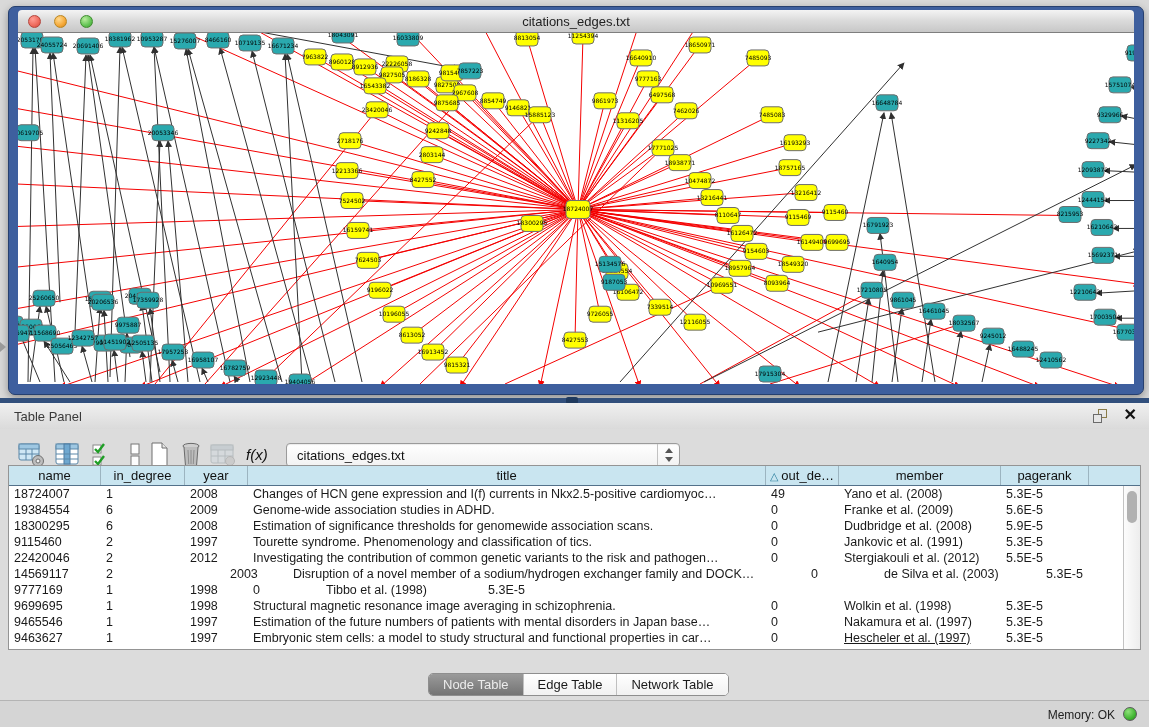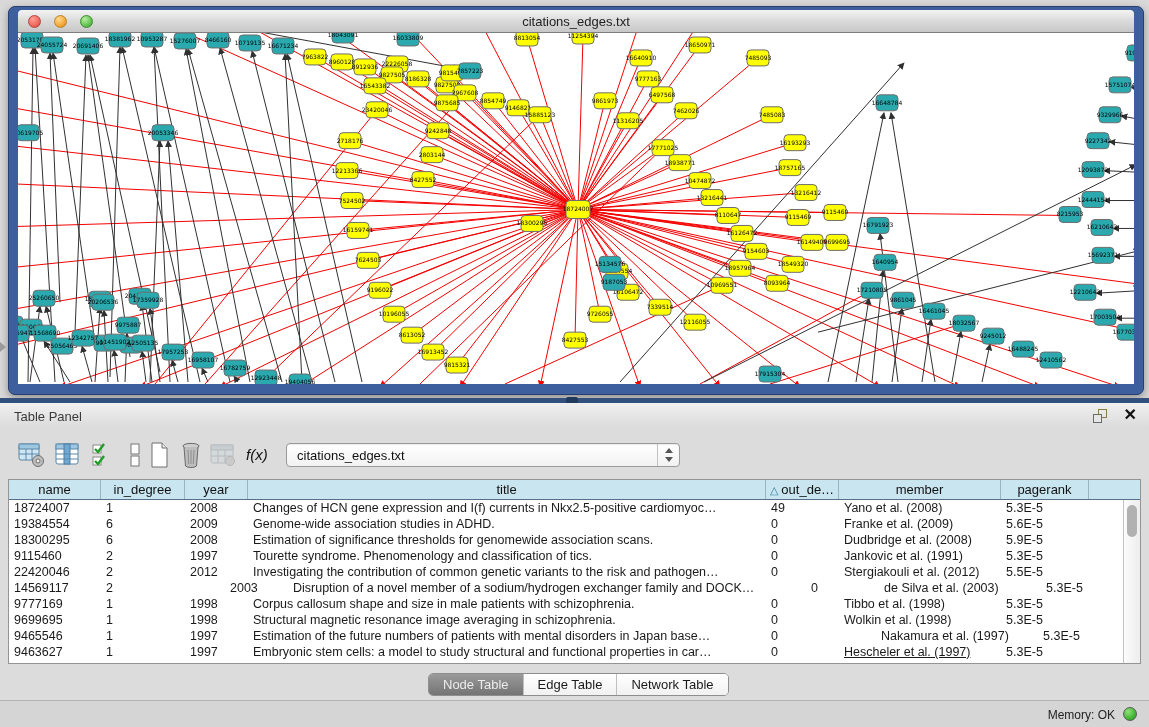--- a/index.html
+++ b/index.html
@@ -49,21 +49,21 @@
     background:linear-gradient(#ffffff,#f2f2f2); border:1px solid #9b9b9b; border-radius:4px;
     box-shadow:inset 0 1px 1px rgba(0,0,0,.08); font-size:13px; color:#111; }
   #dropdown-value { position:absolute; left:10px; top:4px; }
   #dropdown-stepper { position:absolute; right:0; top:0; width:22px; height:22px; border-left:1px solid #c2c2c2; }
   #dropdown-stepper .up, #dropdown-stepper .dn { position:absolute; left:7px; width:0; height:0;
     border-left:4px solid transparent; border-right:4px solid transparent; }
   #dropdown-stepper .up { top:4px;  border-bottom:5px solid #555; }
   #dropdown-stepper .dn { bottom:4px; border-top:5px solid #555; }
 
   
-  #table-container { position:absolute; left:8px; top:50px; width:1133px; height:185px;
+  #table-container { position:absolute; left:8px; top:36px; width:1133px; height:185px;
     background:#fff; border:1px solid #949494; }
   #table-header { display:flex; height:20px; background:#c9e5f0; border-bottom:1px solid #53718a; }
   .th { flex:0 0 auto; border-right:1px solid #9cb4c0; font-size:13px; color:#111;
     text-align:center; line-height:19px; overflow:hidden; white-space:nowrap; }
   .th .sorttri { color:#2c7f9e; font-size:11px; margin-right:3px; }
   .th.filler { flex:1 1 auto; border-right:none; }
   #table-rows { position:absolute; left:0; top:20px; right:17px; bottom:0; overflow:hidden; }
   .tr { display:flex; height:16px; }
   .td { flex:0 0 auto; font-size:12.5px; color:#1a1a1a; line-height:16px; padding-left:5px;
     overflow:hidden; white-space:nowrap; }
@@ -920,41 +920,40 @@
           <div class="td" style="width: 63px; margin-left: 40px;">2003</div>
           <div class="td" style="width: 518px;">Disruption of a novel member of a sodium/hydrogen exchanger family and DOCK…</div>
           <div class="td" style="width: 73px;">0</div>
           <div class="td" style="width: 162px;">de Silva et al. (2003)</div>
           <div class="td" style="width: 88px;">5.3E-5</div>
         </div>
         <div class="tr">
           <div class="td" style="width: 92px;">9777169</div>
           <div class="td" style="width: 84px;">1</div>
           <div class="td" style="width: 63px;">1998</div>
-          <div class="td" style="width: 518px;">Corpus callosum shape and size in male patients with schizophrenia.</div>
           <div class="td" style="width: 73px;">0</div>
           <div class="td" style="width: 162px;">Tibbo et al. (1998)</div>
           <div class="td" style="width: 88px;">5.3E-5</div>
         </div>
         <div class="tr">
           <div class="td" style="width: 92px;">9699695</div>
           <div class="td" style="width: 84px;">1</div>
           <div class="td" style="width: 63px;">1998</div>
           <div class="td" style="width: 518px;">Structural magnetic resonance image averaging in schizophrenia.</div>
           <div class="td" style="width: 73px;">0</div>
           <div class="td" style="width: 162px;">Wolkin et al. (1998)</div>
           <div class="td" style="width: 88px;">5.3E-5</div>
         </div>
         <div class="tr">
           <div class="td" style="width: 92px;">9465546</div>
           <div class="td" style="width: 84px;">1</div>
           <div class="td" style="width: 63px;">1997</div>
           <div class="td" style="width: 518px;">Estimation of the future numbers of patients with mental disorders in Japan base…</div>
           <div class="td" style="width: 73px;">0</div>
-          <div class="td" style="width: 162px; margin-left: 37px;">Nakamura et al. (1997)</div>
+          <div class="td" style="width: 162px;">Nakamura et al. (1997)</div>
           <div class="td" style="width: 88px;">5.3E-5</div>
         </div>
         <div class="tr">
           <div class="td" style="width: 92px;">9463627</div>
           <div class="td" style="width: 84px;">1</div>
           <div class="td" style="width: 63px;">1997</div>
           <div class="td" style="width: 518px;">Embryonic stem cells: a model to study structural and functional properties in car…</div>
           <div class="td" style="width: 73px;">0</div>
           <div class="td" style="width: 162px; text-decoration: underline;">Hescheler et al. (1997)</div>
           <div class="td" style="width: 88px;">5.3E-5</div>

